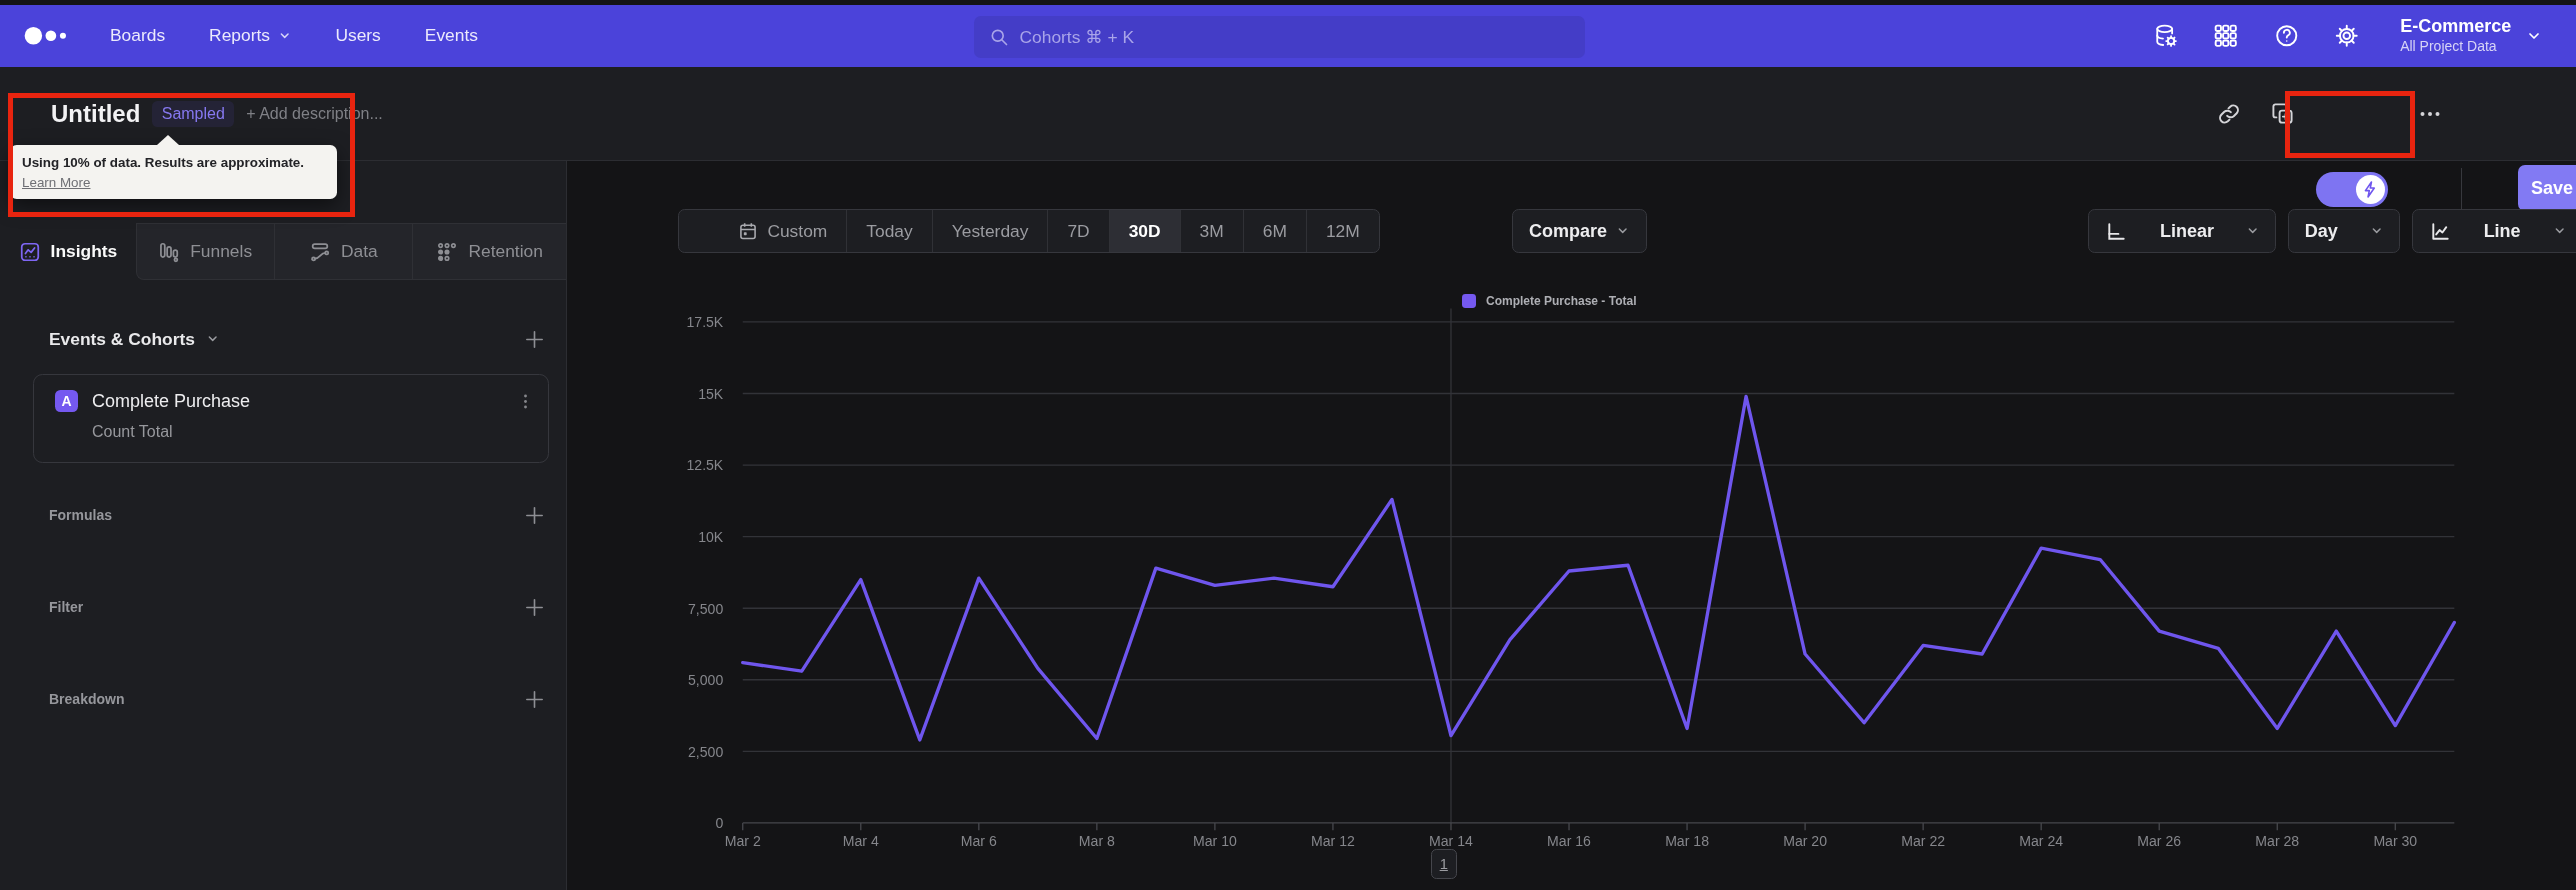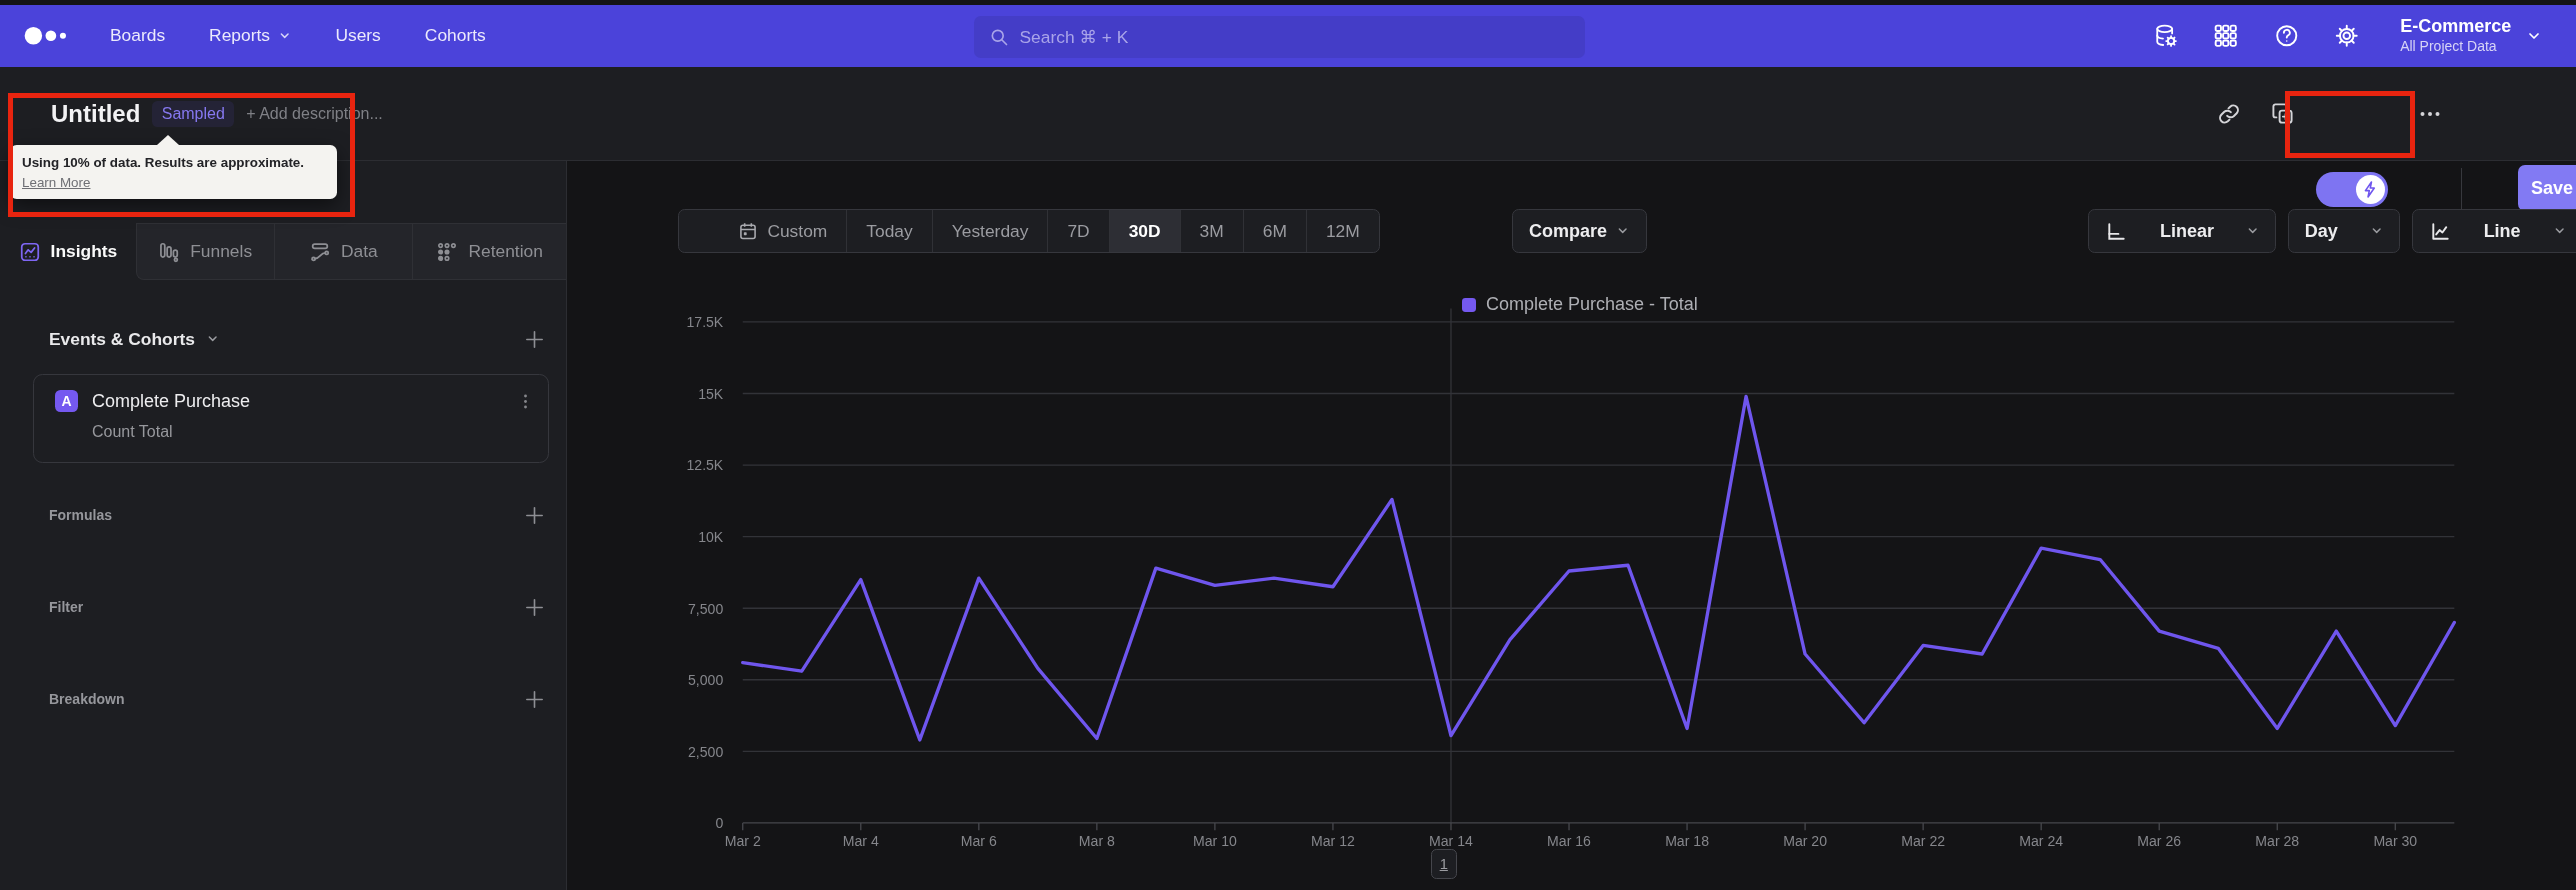--- a/index.html
+++ b/index.html
@@ -106,21 +106,21 @@
             color:#ededef;font-size:18px;font-weight:600;cursor:pointer;background:#1d1e22;white-space:nowrap;}
   .pill-btn .chev{width:13.4px;height:13.4px;color:#9b9ca1;flex:none;}
   .pill-btn .dd-icon{width:23px;height:23px;color:#e8e8ea;flex:none;}
   .compare-btn{left:1512px;}
   .right-controls{position:absolute;left:2088px;top:209px;display:flex;gap:11.4px;height:44px;}
   .right-controls .pill-btn{position:static;height:100%;gap:32px;}
 
   
   .legend{left:1462px;top:294px;display:flex;align-items:center;gap:10px;cursor:pointer;}
   .legend-swatch{width:14px;height:14px;border-radius:3.4px;background:#7559f0;}
-  .legend-label{color:#aeafb4;font-size:18px;}
+  .legend-label{color:#aeafb4;font-size:12px;font-weight:bold;}
   #chart-svg{position:absolute;left:0;top:0;width:2576px;height:890px;pointer-events:none;}
   #chart-svg text{font-family:"Liberation Sans","DejaVu Sans",sans-serif;}
   .page-badge{left:1431px;top:849px;width:25.5px;height:29.5px;border:1.3px solid #45464c;border-radius:5.4px;
               color:#9b9ca1;font-size:14.8px;display:flex;align-items:center;justify-content:center;
               box-sizing:border-box;text-decoration:underline;cursor:pointer;background:#1d1e22;}
 </style>
 </head>
 <body>
 
 <div class="abs top-strip"></div>
@@ -138,29 +138,29 @@
     <a class="nav-link">
       <span>Reports</span>
       <svg class="chev" viewBox="0 0 24 24" fill="none" stroke="currentColor" stroke-width="2.6" stroke-linecap="round" stroke-linejoin="round">
           <path d="M6 9l6 6 6-6"></path>
         </svg>
     </a>
     <a class="nav-link">
         <span>Users</span>
       </a>
     <a class="nav-link">
-        <span>Cohorts</span>
+        <span>Events</span>
       </a>
   </div>
   <div class="search">
     <svg viewBox="0 0 24 24" fill="none" stroke="#a9a4e9" stroke-width="2" stroke-linecap="round">
       <circle cx="10.5" cy="10.5" r="6.5"></circle>
         <line x1="15.6" y1="15.6" x2="21" y2="21"></line>
     </svg>
-    <span>Search  ⌘ + K</span>
+    <span>Cohorts  ⌘ + K</span>
   </div>
   <div class="nav-right">
     <svg class="nav-icon" viewBox="0 0 24 24" fill="none" stroke="currentColor" stroke-width="1.7" stroke-linecap="round">
       <ellipse cx="11" cy="5.5" rx="7" ry="3"></ellipse>
       <path d="M4 5.5v6.2c0 1.5 2.3 2.7 5.4 2.95"></path>
       <path d="M4 11.7v6c0 1.5 2.4 2.75 5.6 3"></path>
       <path d="M18 5.5v4.3"></path>
       <circle cx="17" cy="17" r="3"></circle>
       <path d="M17 12.4v1.6M17 20v1.6M21.6 17H20M14 17h-1.6M20.3 13.7l-1.2 1.2M15 19l-1.2 1.2M20.3 20.3l-1.2-1.2M15 15l-1.2-1.2"></path>
     </svg>

